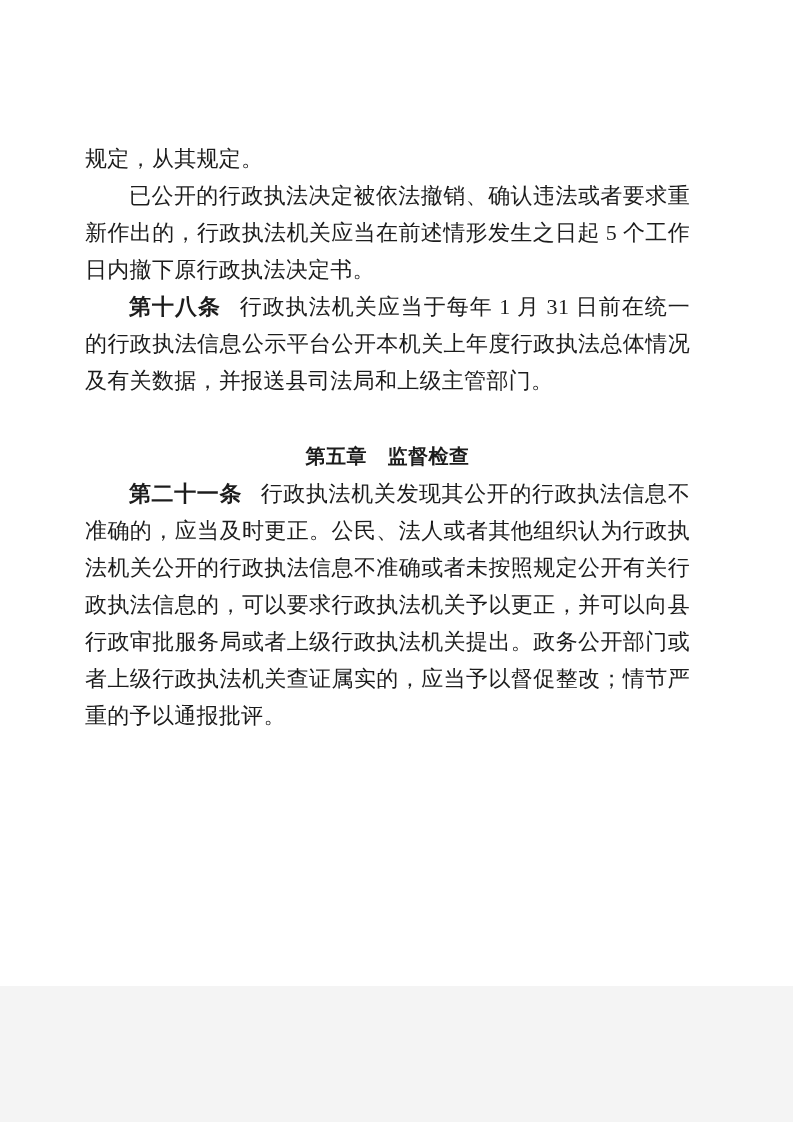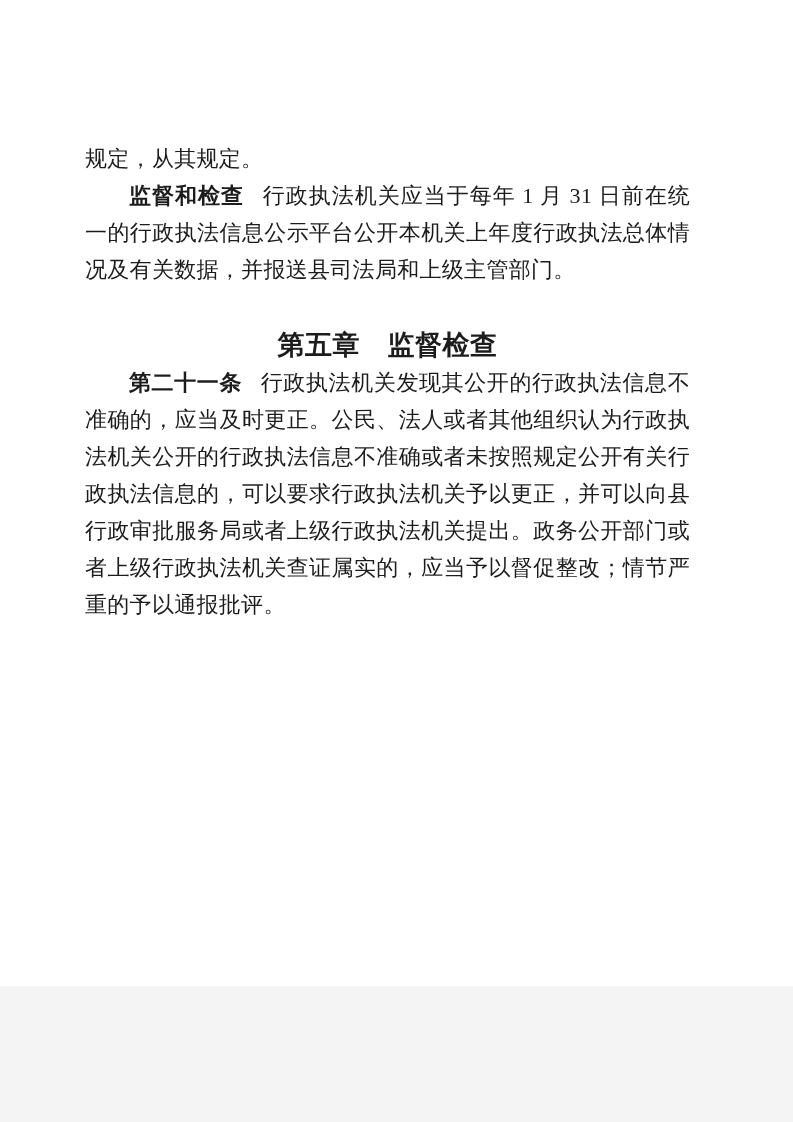--- a/index.html
+++ b/index.html
@@ -32,21 +32,21 @@
   .content p {
     margin: 0;
     padding: 0;
   }
   .indent { text-indent: 2em; }
   .chapter-heading {
     text-align: center;
     text-indent: 0;
     font-family: "Liberation Sans", "DejaVu Sans", sans-serif;
     font-weight: 700;
-    font-size: 27px;
+    font-size: 20px;
     letter-spacing: 0.5px;
     margin-top: 39px !important;
     margin-bottom: 0 !important;
   }
   .article-label {
     font-family: "Liberation Sans", "DejaVu Sans", sans-serif;
     font-weight: 700;
     padding-right: 0.85em;
   }
   .page-number {
@@ -61,22 +61,23 @@
   }
 </style>
 </head>
 <body>
 
 <div class="page">
   <div class="content">
 
     <p>规定，从其规定。</p>
 
+    <p class="indent">已公开的行政执法决定被依法撤销、确认违法或者要求重新作出的，行政执法机关应当在前述情形发生之日起 5 个工作日内撤下原行政执法决定书。</p>
 
-    <p class="indent"><span class="article-label">监督和检查</span><span>行政执法机关应当于每年 1 月 31 日前在统一的行政执法信息公示平台公开本机关上年度行政执法总体情况及有关数据，并报送县司法局和上级主管部门。</span></p>
+    <p class="indent"><span class="article-label">第十八条</span><span>行政执法机关应当于每年 1 月 31 日前在统一的行政执法信息公示平台公开本机关上年度行政执法总体情况及有关数据，并报送县司法局和上级主管部门。</span></p>
 
     <p class="chapter-heading">第五章　监督检查</p>
 
 
 
     <p class="indent"><span class="article-label">第二十一条</span><span>行政执法机关发现其公开的行政执法信息不准确的，应当及时更正。公民、法人或者其他组织认为行政执法机关公开的行政执法信息不准确或者未按照规定公开有关行政执法信息的，可以要求行政执法机关予以更正，并可以向县行政审批服务局或者上级行政执法机关提出。政务公开部门或者上级行政执法机关查证属实的，应当予以督促整改；情节严重的予以通报批评。</span></p>
 
   </div>
 
   <div class="page-number">- 7 -</div>

